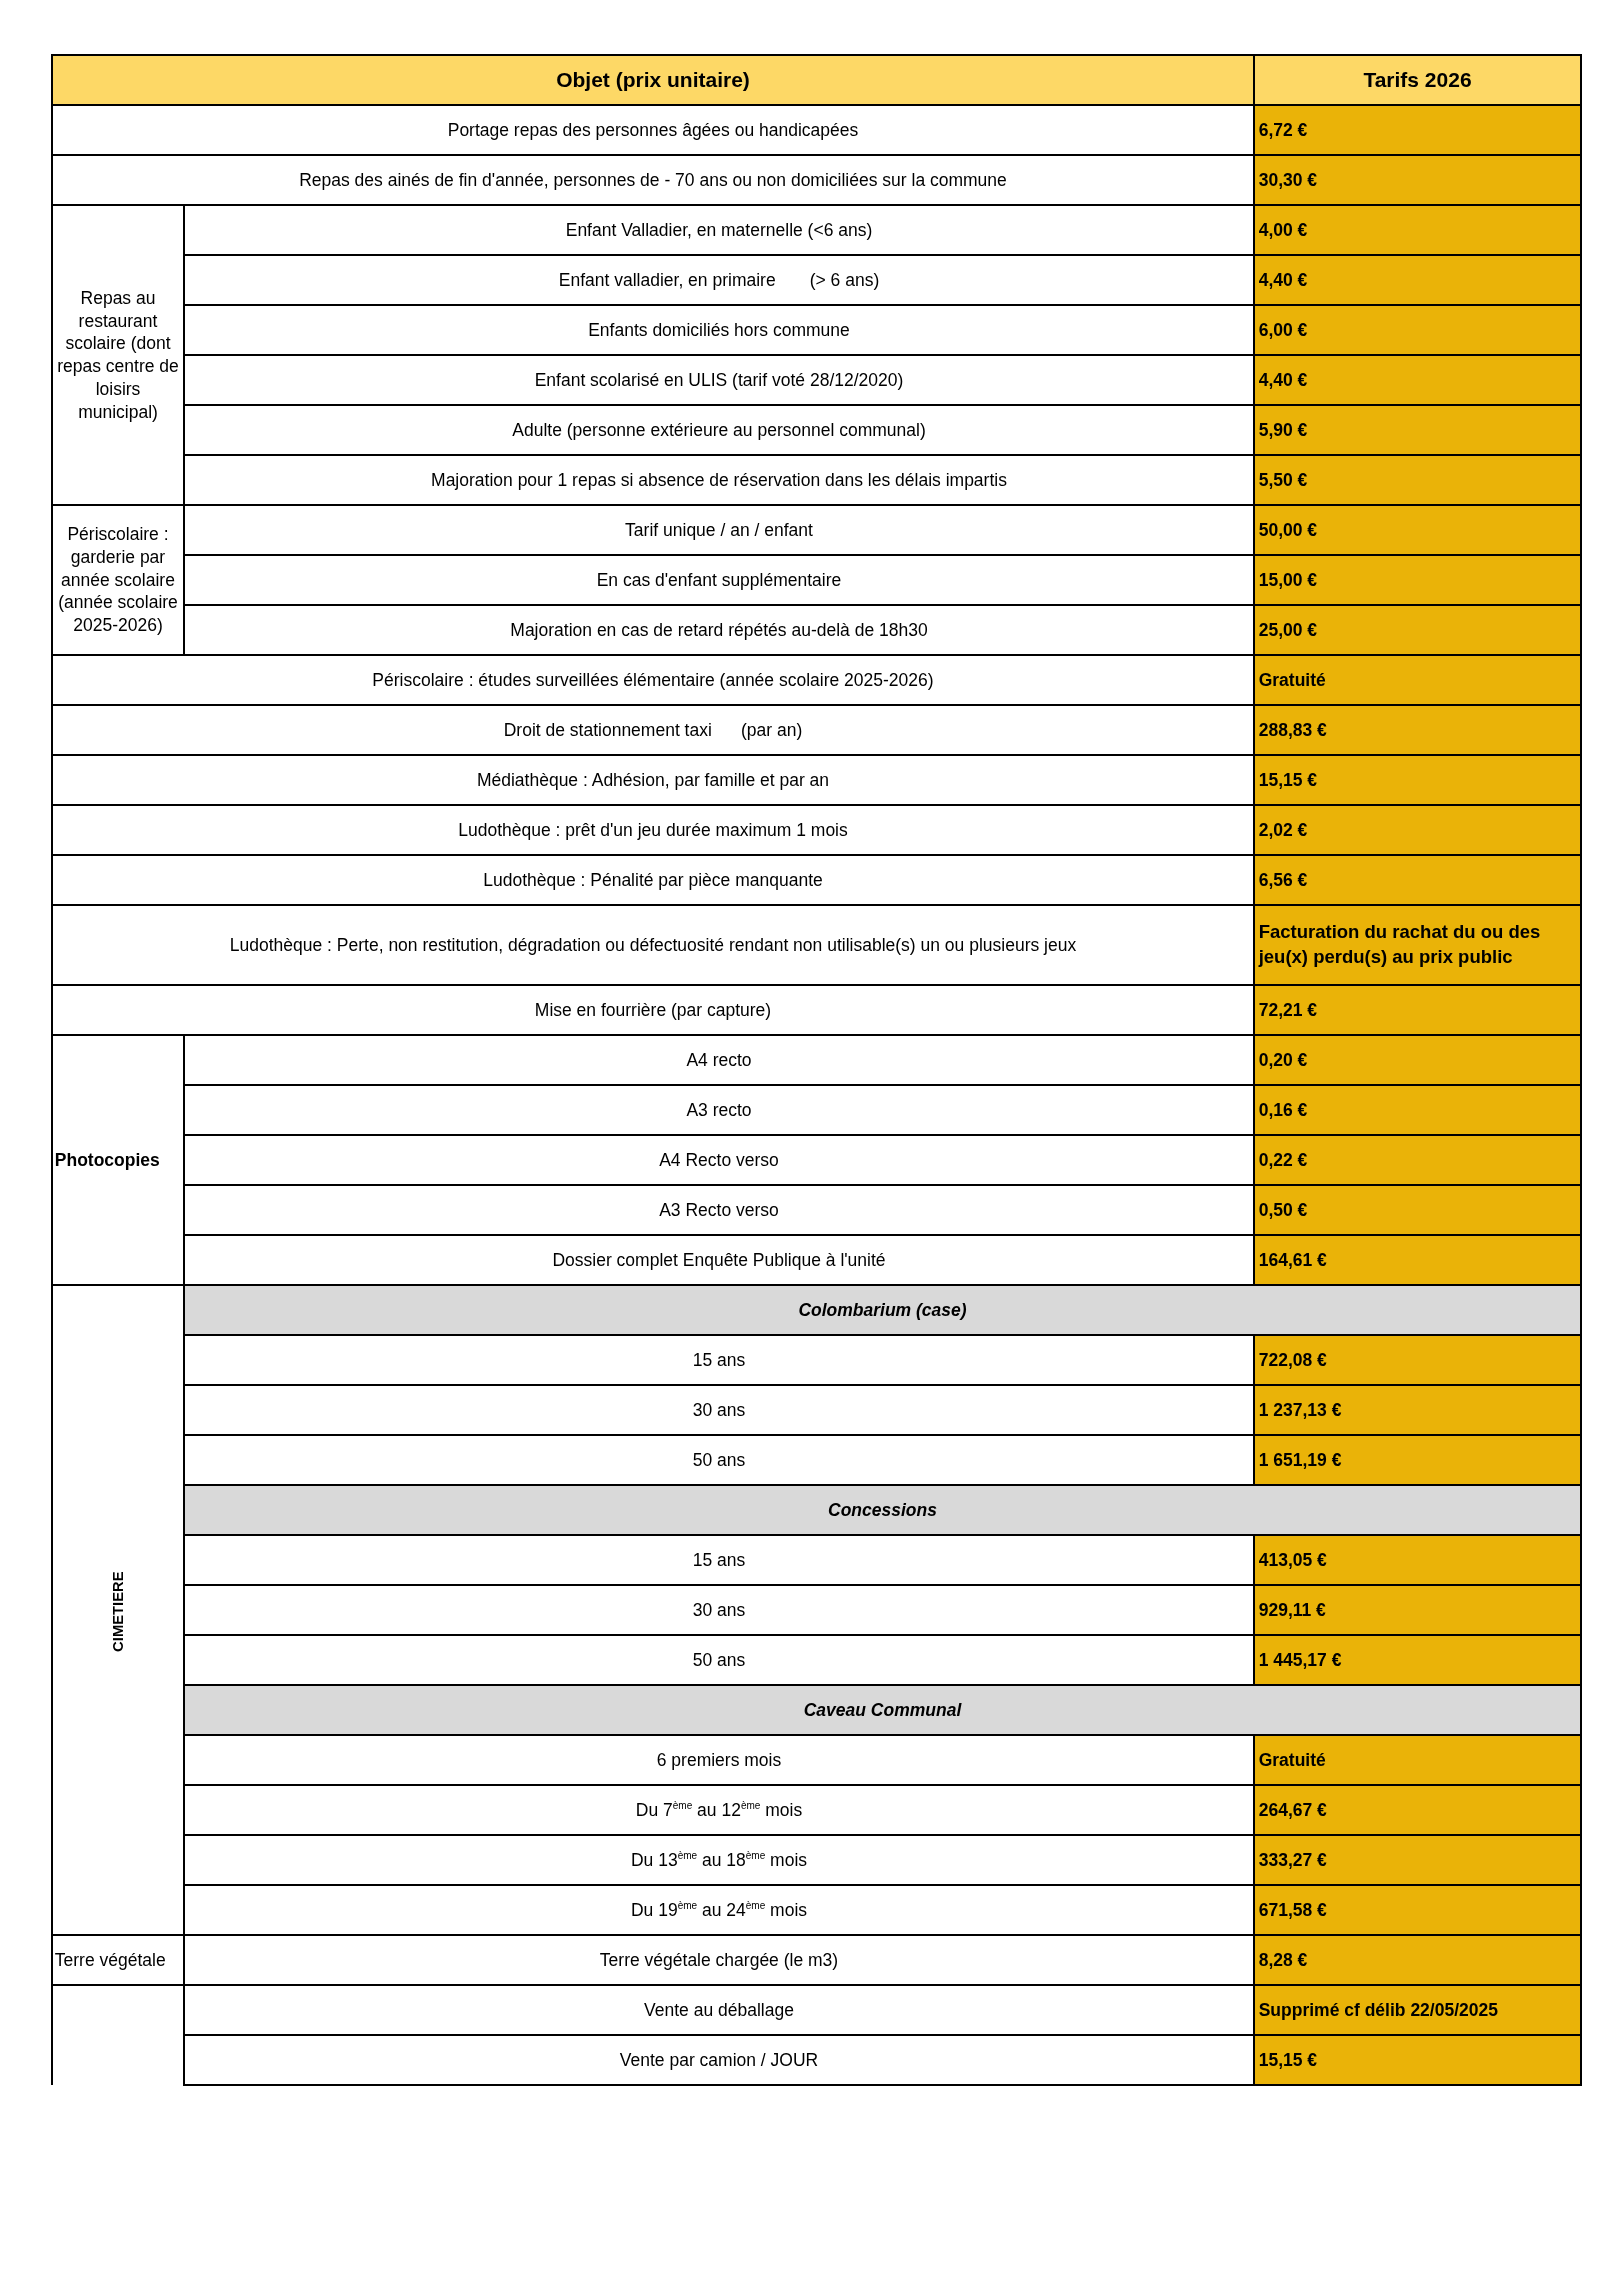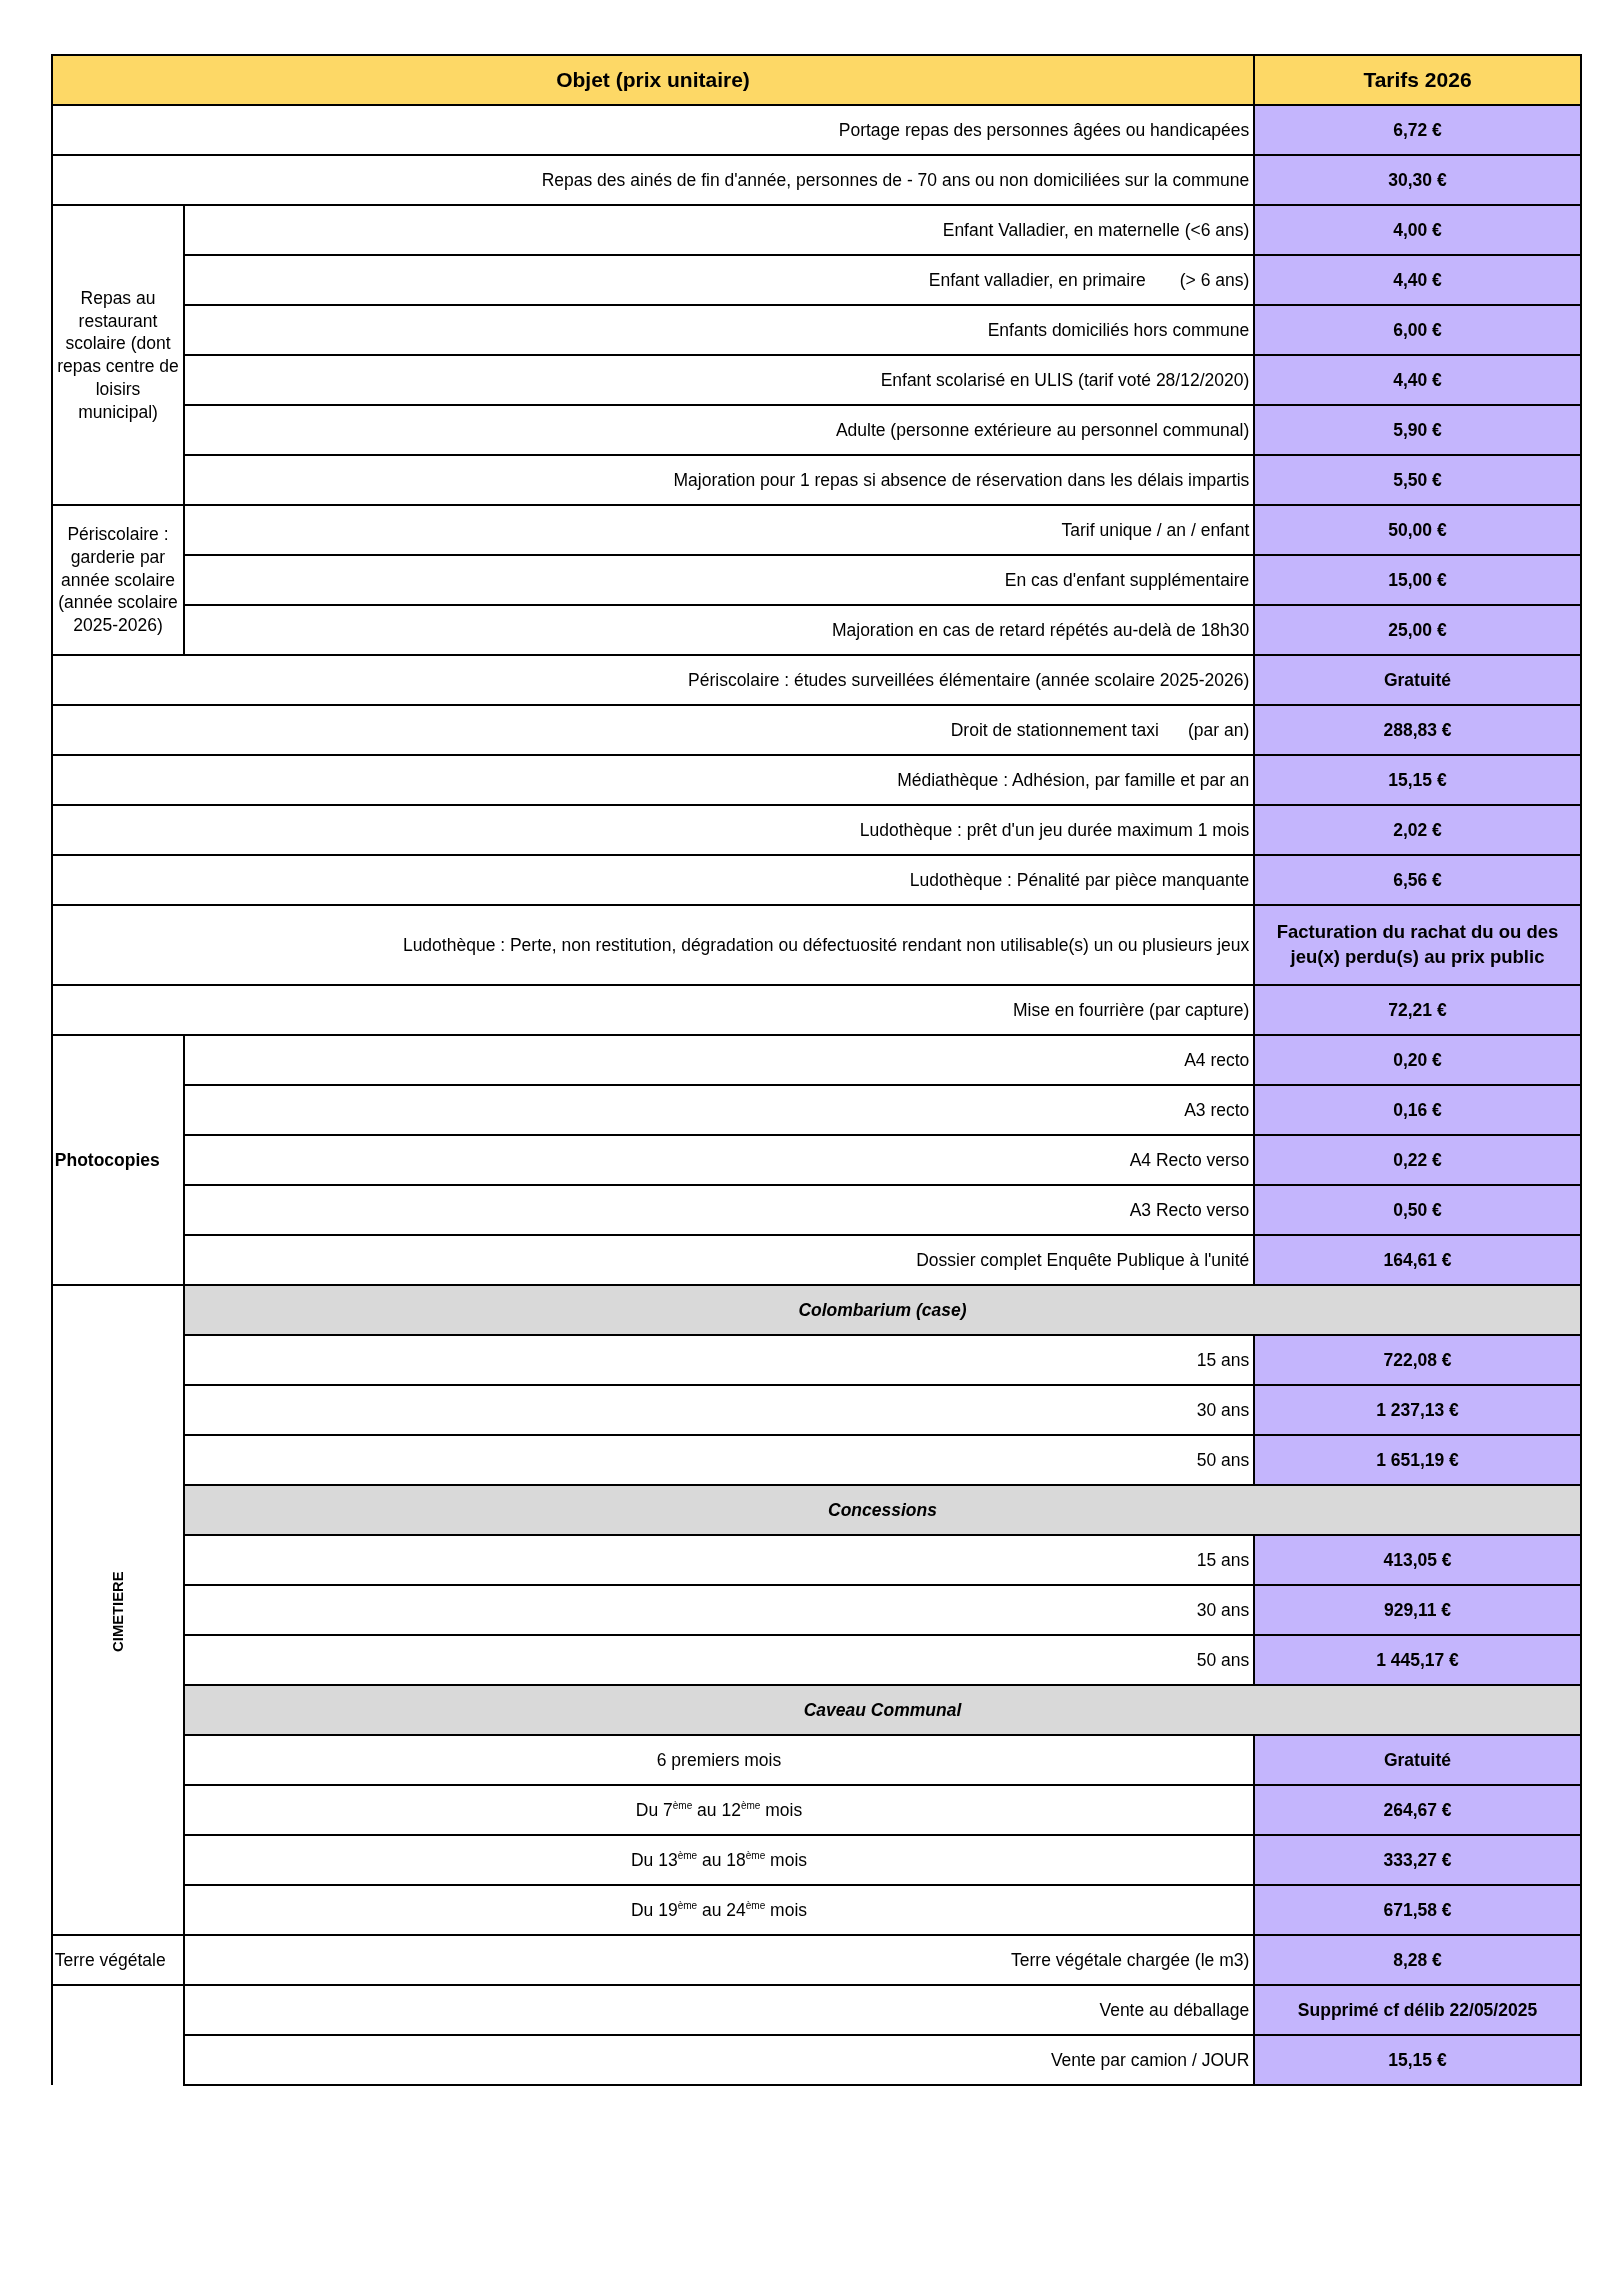--- a/index.html
+++ b/index.html
@@ -5,22 +5,22 @@
   html, body { margin: 0; padding: 0; background: #ffffff; }
   body { width: 1619px; height: 2289px; position: relative; overflow: hidden;
          font-family: "Liberation Sans", sans-serif; color: #000; }
   .page { position: absolute; left: 51px; top: 54px; width: 1600px; }
   table { border-collapse: collapse; width: 1528px; table-layout: fixed; }
   td, th { border: 2.8px solid #000; padding: 0 3.7px; font-size: 17.5px; height: 48px; vertical-align: middle; }
   col.c1 { width: 132px; }
   col.c2 { width: 1070px; }
   col.c3 { width: 327px; }
   th { background: #fdd866; font-weight: bold; font-size: 21px; text-align: center; height: 48px; }
-  td.price { background: #c4b5fd; font-weight: bold; text-align: center; font-size: 17.5px; }
-  td.label { text-align: right; margin-top: 32px; }
+  td.price { background: #eab308; font-weight: bold; text-align: left; font-size: 17.5px; }
+  td.label { text-align: center; margin-top: 32px; }
   td.group { text-align: center; line-height: 1.3; font-size: 17.5px; padding: 0 1.8px; }
   td.group.bold { font-weight: bold; text-align: left; }
   td.section { background: #d9d9d9; font-weight: bold; font-style: italic; text-align: center; margin-top: 12px; }
   td.centered { text-align: center; }
   td.tall { height: 78px; }
   td.price.multi { line-height: 1.35; font-size: 18.5px; }
   .vertical { display: inline-block; transform: rotate(-90deg); font-weight: bold; font-size: 14.8px; white-space: nowrap; }
   sup { font-size: 10px; }
   td.open-bottom { border-bottom: none; }
 </style>

